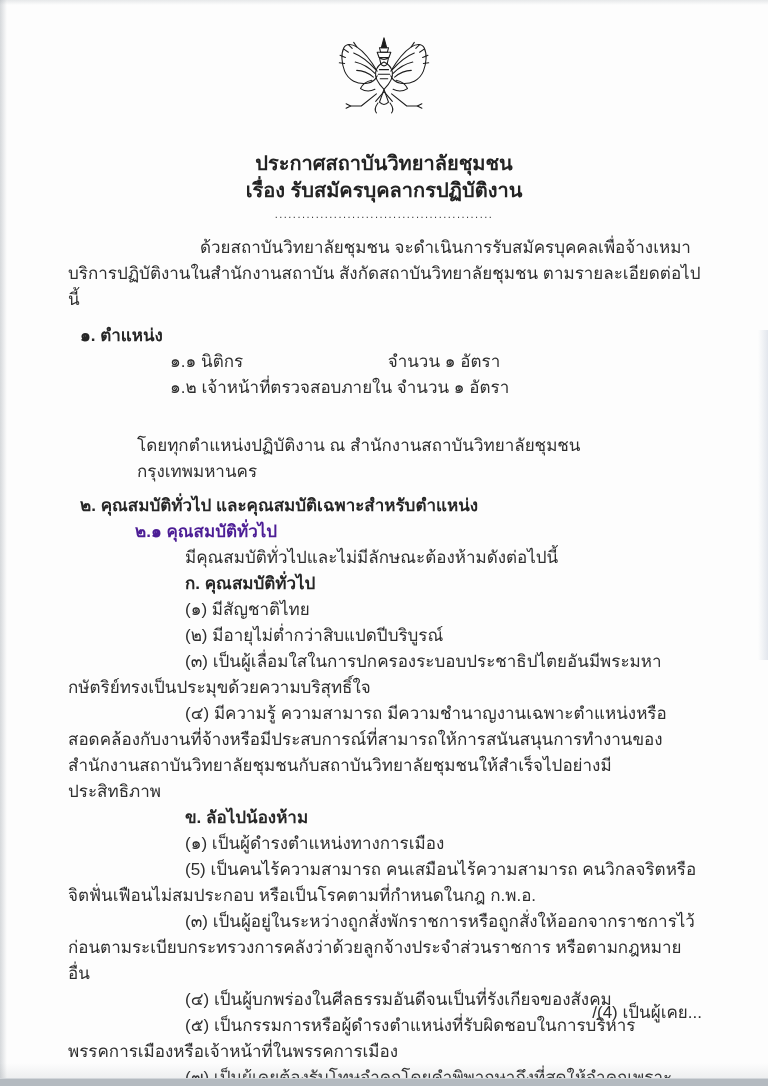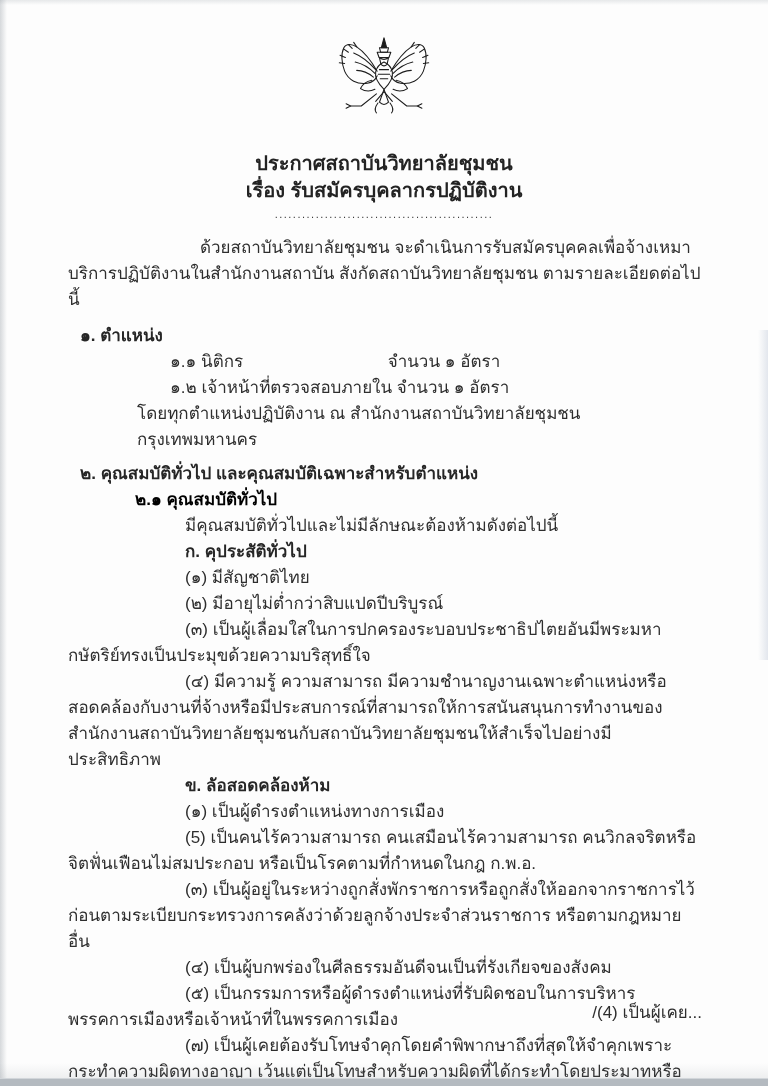--- a/index.html
+++ b/index.html
@@ -62,26 +62,26 @@
     margin-top: 3px;
   }
 
   .content { padding: 0 66px 0 68px; }
 
   p { margin: 0; }
   .p-intro { margin-top: 14px; text-indent: 132px; }
 
   .h-section { font-weight: 700; color: #262626; margin-left: 12px; margin-top: 10px; }
   .h-section.second { margin-top: 8px; }
-  .h-sub { font-weight: 700; color: #000000; margin-left: 67px; }
+  .h-sub { font-weight: 700; color: #4c1d95; margin-left: 67px; }
   .h-part { font-weight: 700; color: #262626; margin-left: 117px; }
 
   .pos-row { margin-left: 102px; }
   .pos-label { display: inline-block; min-width: 213px; }
-  .pos-note { margin-left: 69px; }
+  .pos-note { margin-left: 69px; margin-top: 32px; }
 
   .lead-line { margin-left: 117px; }
   .p-item { text-indent: 117px; }
 
   .footer-note {
     position: absolute;
     top: 1000px;
     right: 66px;
     font-size: 17px;
     color: #2e2e2e;
@@ -155,27 +155,27 @@
     <div class="pos-row">
       <span class="pos-label">๑.๒ เจ้าหน้าที่ตรวจสอบภายใน</span>
       <span class="pos-count">จำนวน ๑ อัตรา</span>
     </div>
     <p class="pos-note">โดยทุกตำแหน่งปฏิบัติงาน ณ สำนักงานสถาบันวิทยาลัยชุมชน กรุงเทพมหานคร</p>
 
     <p class="h-section second">๒. คุณสมบัติทั่วไป และคุณสมบัติเฉพาะสำหรับตำแหน่ง</p>
     <p class="h-sub">๒.๑ คุณสมบัติทั่วไป</p>
     <p class="lead-line">มีคุณสมบัติทั่วไปและไม่มีลักษณะต้องห้ามดังต่อไปนี้</p>
 
-    <p class="h-part">ก. คุประสัติทั่วไป</p>
+    <p class="h-part">ก. คุณสมบัติทั่วไป</p>
     <p class="p-item">(๑) มีสัญชาติไทย</p>
     <p class="p-item">(๒) มีอายุไม่ต่ำกว่าสิบแปดปีบริบูรณ์</p>
     <p class="p-item">(๓) เป็นผู้เลื่อมใสในการปกครองระบอบประชาธิปไตยอันมีพระมหากษัตริย์ทรงเป็นประมุขด้วยความบริสุทธิ์ใจ</p>
     <p class="p-item">(๔) มีความรู้ ความสามารถ มีความชำนาญงานเฉพาะตำแหน่งหรือสอดคล้องกับงานที่จ้างหรือมีประสบการณ์ที่สามารถให้การสนันสนุนการทำงานของสำนักงานสถาบันวิทยาลัยชุมชนกับสถาบันวิทยาลัยชุมชนให้สำเร็จไปอย่างมีประสิทธิภาพ</p>
 
-    <p class="h-part">ข. ลัอสอดคล้องห้าม</p>
+    <p class="h-part">ข. ลัอไปน้องห้าม</p>
     <p class="p-item">(๑) เป็นผู้ดำรงตำแหน่งทางการเมือง</p>
     <p class="p-item">(5) เป็นคนไร้ความสามารถ คนเสมือนไร้ความสามารถ คนวิกลจริตหรือจิตฟั่นเฟือนไม่สมประกอบ หรือเป็นโรคตามที่กำหนดในกฎ ก.พ.อ.</p>
     <p class="p-item">(๓) เป็นผู้อยู่ในระหว่างถูกสั่งพักราชการหรือถูกสั่งให้ออกจากราชการไว้ก่อนตามระเบียบกระทรวงการคลังว่าด้วยลูกจ้างประจำส่วนราชการ หรือตามกฎหมายอื่น</p>
     <p class="p-item">(๔) เป็นผู้บกพร่องในศีลธรรมอันดีจนเป็นที่รังเกียจของสังคม</p>
     <p class="p-item">(๕) เป็นกรรมการหรือผู้ดำรงตำแหน่งที่รับผิดชอบในการบริหารพรรคการเมืองหรือเจ้าหน้าที่ในพรรคการเมือง</p>
     <p class="p-item">(๗) เป็นผู้เคยต้องรับโทษจำคุกโดยคำพิพากษาถึงที่สุดให้จำคุกเพราะกระทำความผิดทางอาญา เว้นแต่เป็นโทษสำหรับความผิดที่ได้กระทำโดยประมาทหรือความผิดลหุโทษ</p>
 
   </div>
 
   <div class="footer-note">/(4) เป็นผู้เคย...</div>

